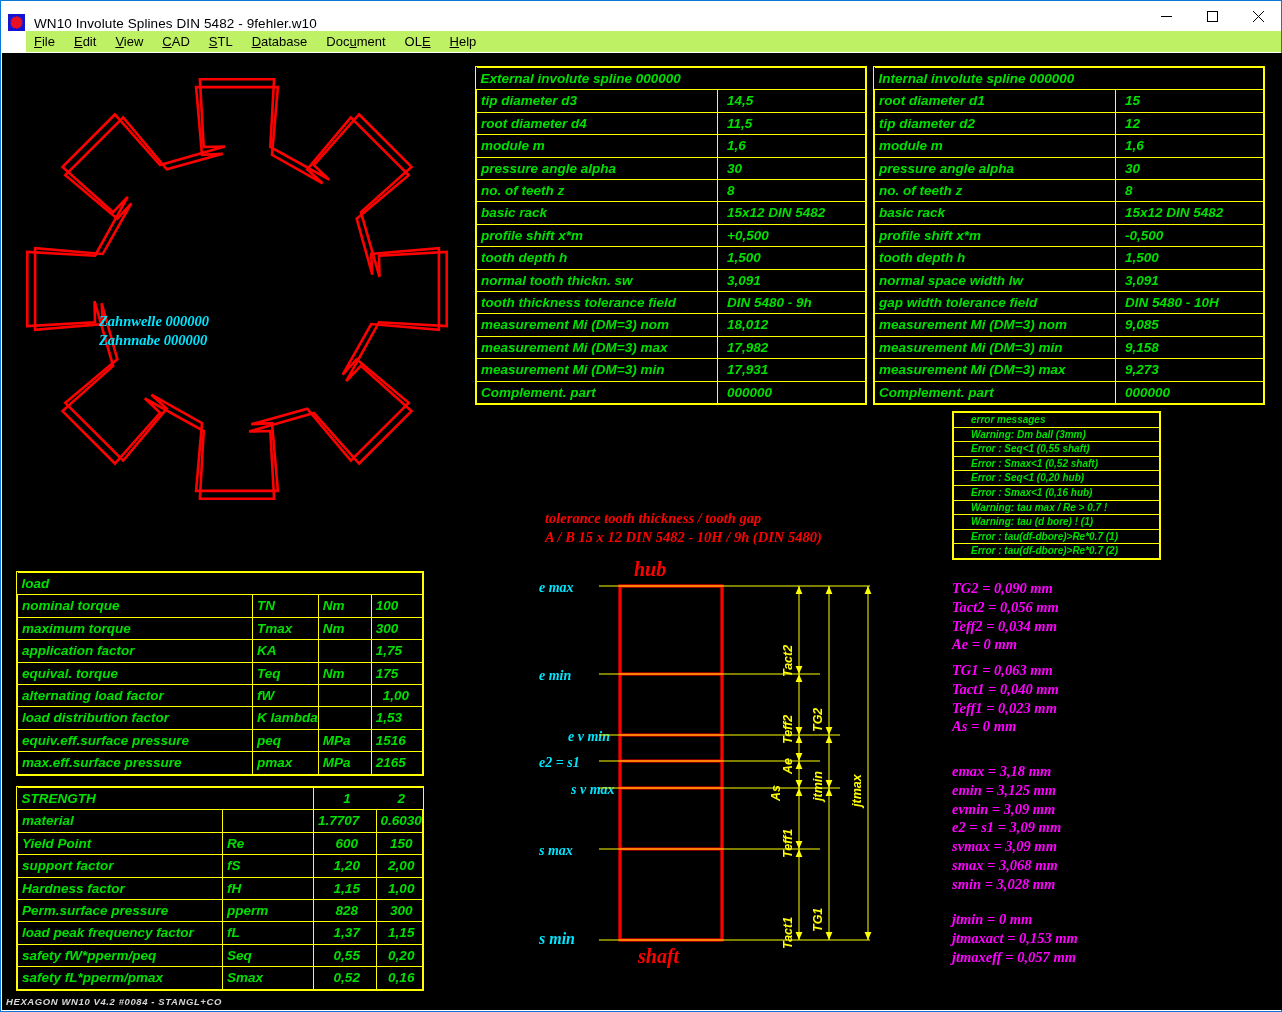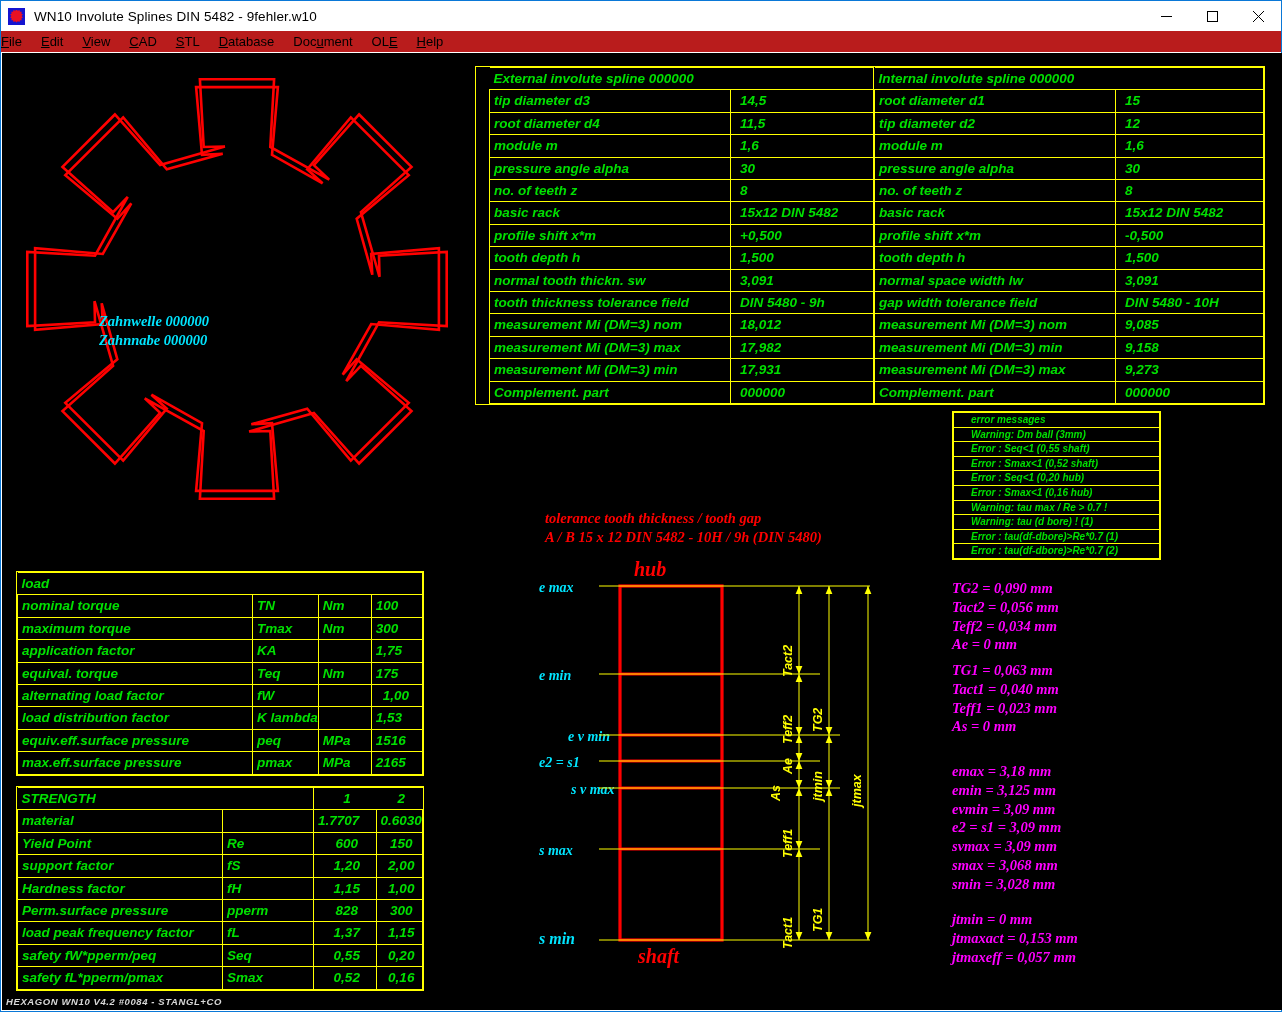--- a/index.html
+++ b/index.html
@@ -6,35 +6,35 @@
   body{
     width:1282px;height:1012px;overflow:hidden;
     background:#ffffff;
     font-family:"Liberation Sans",sans-serif;
     -webkit-font-smoothing:none;
   }
   .window{width:1282px;height:1012px;position:relative;box-sizing:border-box;
           border:1px solid #0a78d7;background:#ffffff;}
 
   
-  .titlebar{height:30px;display:flex;align-items:center;background:#ffffff;position:relative;}
+  .titlebar{height:30px;display:flex;align-items:flex-end;background:#ffffff;position:relative;}
   .app-icon{width:17px;height:17px;margin-left:7px;margin-right:9px;background:#1414d0;
             position:relative;flex:none;}
   .app-icon .gear{position:absolute;left:2px;top:2px;width:13px;height:13px;background:#e81123;
      clip-path:polygon(50% 0%,60% 9%,73% 4%,77% 17%,91% 18%,87% 31%,99% 39%,89% 50%,99% 61%,
        87% 69%,91% 82%,77% 83%,73% 96%,60% 91%,50% 100%,40% 91%,27% 96%,23% 83%,9% 82%,
        13% 69%,1% 61%,11% 50%,1% 39%,13% 31%,9% 18%,23% 17%,27% 4%,40% 9%);}
   .title-text{font-size:13.5px;color:#000000;letter-spacing:0.1px;}
   .winbtns{position:absolute;right:0;top:0;height:30px;display:flex;}
   .winbtn{width:46px;height:30px;display:flex;align-items:center;justify-content:center;}
   .winbtn svg{display:block;}
 
   
-  .menubar{height:21px;display:flex;align-items:center;padding-left:0;background:#b91c1c;
-           border-bottom:1px solid #ffffff;}
+  .menubar{height:21px;display:flex;align-items:center;padding-left:8px;background:#bef264;
+           border-bottom:1px solid #ffffff;margin-left:25px;}
   .menu-item{font-size:13px;color:#000000;margin-right:19px;white-space:nowrap;}
   .menu-item u{text-decoration:underline;}
 
   
   .canvas{position:absolute;left:1px;top:52px;width:1280px;height:942px;background:#000000;
           overflow:hidden;}
   .status{position:absolute;left:1px;bottom:1px;width:1280px;height:17px;background:#000000;
           color:#d8d8d8;font-size:9.5px;font-weight:bold;font-style:italic;
           letter-spacing:0.6px;display:flex;align-items:center;padding-left:4px;
           box-sizing:border-box;}
@@ -110,21 +110,21 @@
   <div class="canvas">
 
     <svg width="470" height="470" style="position:absolute;left:8px;top:8px;">
       <g id="gearGroup" fill="none" stroke="#ff0000" stroke-width="2.6" stroke-linejoin="miter">
           <path d="M189.9,18.3 L264.1,18.3 L260.3,86.0 L319.2,118.7 L303.9,104.1 L349.1,53.5 L401.5,105.9 L350.9,151.1 L369.5,215.9 L369.0,194.7 L436.7,190.9 L436.7,265.1 L369.0,261.3 L336.3,320.2 L350.9,304.9 L401.5,350.1 L349.1,402.5 L303.9,351.9 L239.1,370.5 L260.3,370.0 L264.1,437.7 L189.9,437.7 L193.7,370.0 L134.8,337.3 L150.1,351.9 L104.9,402.5 L52.5,350.1 L103.1,304.9 L84.5,240.1 L85.0,261.3 L17.3,265.1 L17.3,190.9 L85.0,194.7 L117.7,135.8 L103.1,151.1 L52.5,105.9 L104.9,53.5 L150.1,104.1 L214.9,85.5 L193.7,86.0 Z"></path>
           <path d="M186.1,26.1 L267.9,26.1 L262.0,93.8 L312.6,122.3 L297.2,108.3 L340.8,56.3 L398.7,114.2 L346.7,157.8 L362.3,213.7 L361.2,193.0 L428.9,187.1 L428.9,268.9 L361.2,263.0 L332.7,313.6 L346.7,298.2 L398.7,341.8 L340.8,399.7 L297.2,347.7 L241.3,363.3 L262.0,362.2 L267.9,429.9 L186.1,429.9 L192.0,362.2 L141.4,333.7 L156.8,347.7 L113.2,399.7 L55.3,341.8 L107.3,298.2 L91.7,242.3 L92.8,263.0 L25.1,268.9 L25.1,187.1 L92.8,193.0 L121.3,142.4 L107.3,157.8 L55.3,114.2 L113.2,56.3 L156.8,108.3 L212.7,92.7 L192.0,93.8 Z"></path>
         </g>
     </svg>
     <div class="txt cyan" style="left:97px;top:259px;font-size:14.5px;line-height:19px;"><span>Zahnwelle 000000</span><br><span>Zahnnabe 000000</span></div>
 
-    <div class="dtable" style="left:473px;top:13px;width:390px;padding-left:13px;">
+    <div class="dtable" style="left:473px;top:13px;width:390px;">
       <table>
         <tbody>
             <tr>
           <td class="hdr" colspan="2">External involute spline 000000</td>
         </tr>
         <tr>
               <td style="width:236px">tip diameter d3</td>
               <td class="num">14,5</td>
             </tr>
         <tr>

